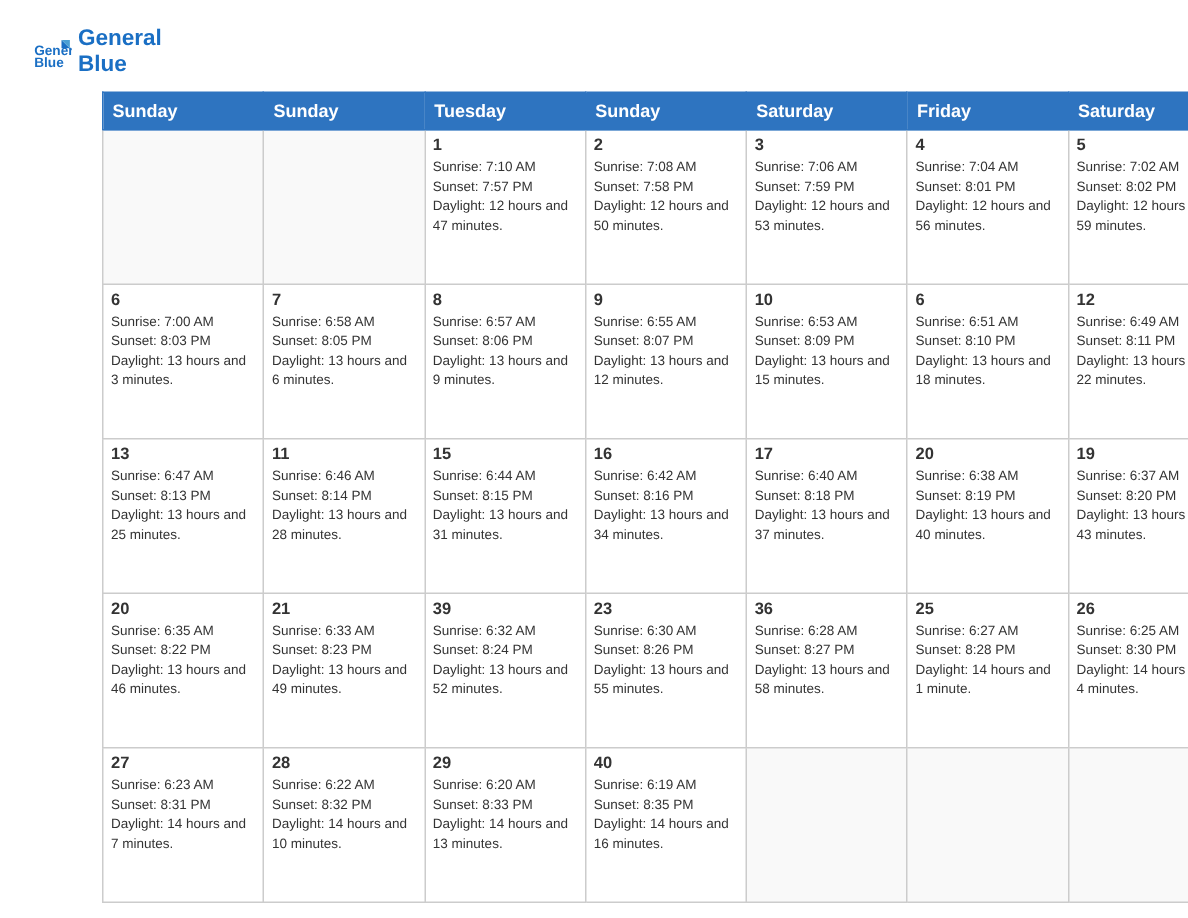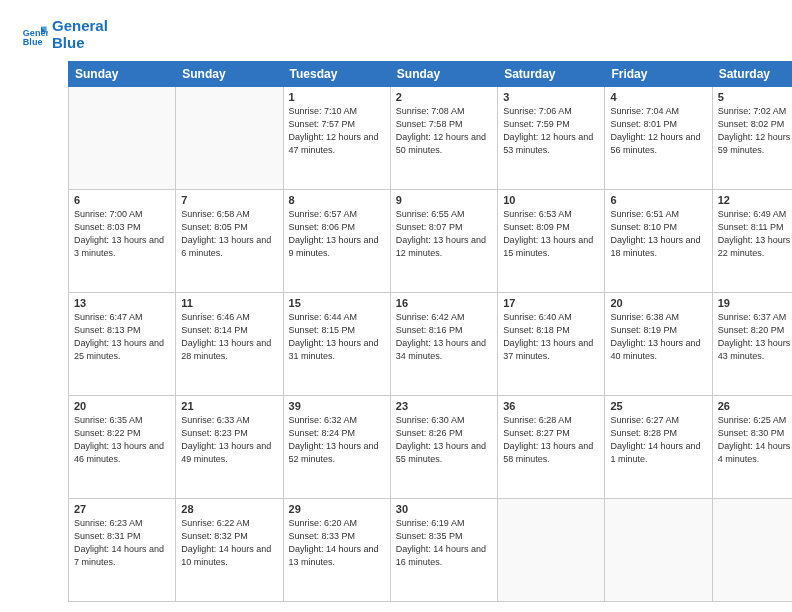--- a/index.html
+++ b/index.html
@@ -240,21 +240,21 @@
           </td>
           <td>
             <span class="day-num">28</span>
             <div class="day-info">Sunrise: 6:22 AM<br>Sunset: 8:32 PM<br>Daylight: 14 hours and 10 minutes.</div>
           </td>
           <td>
             <span class="day-num">29</span>
             <div class="day-info">Sunrise: 6:20 AM<br>Sunset: 8:33 PM<br>Daylight: 14 hours and 13 minutes.</div>
           </td>
           <td>
-            <span class="day-num">30</span>
+            <span class="day-num">40</span>
             <div class="day-info">Sunrise: 6:19 AM<br>Sunset: 8:35 PM<br>Daylight: 14 hours and 16 minutes.</div>
           </td>
           <td class="empty"></td>
           <td class="empty"></td>
           <td class="empty"></td>
         </tr>
       </tbody>
   </table>
 </div>
 

